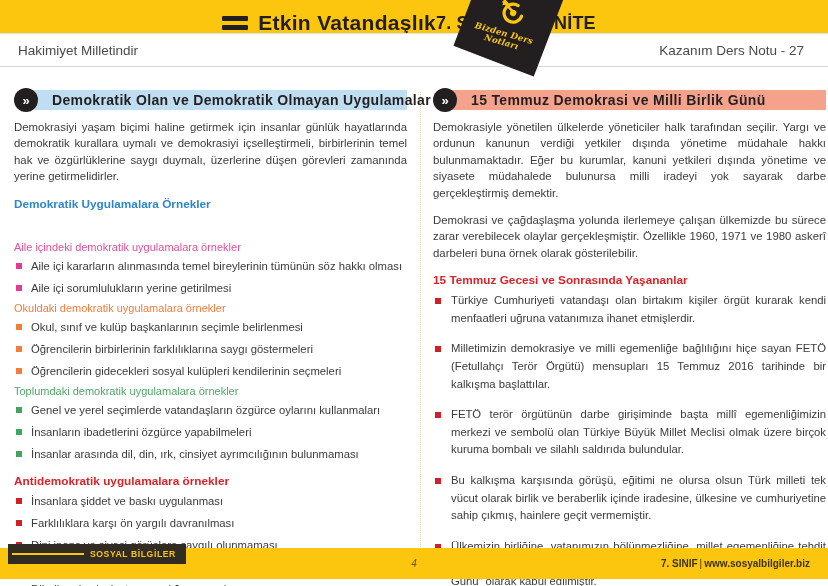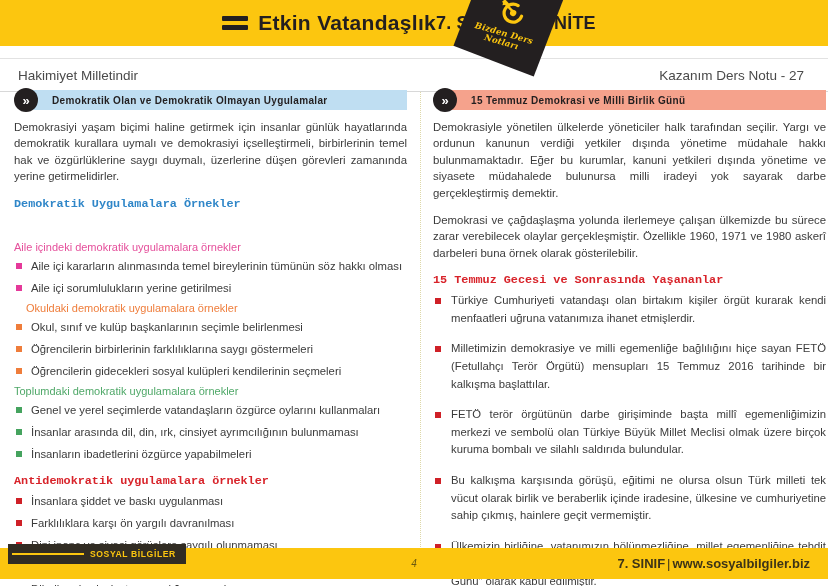--- a/index.html
+++ b/index.html
@@ -68,21 +68,21 @@
     font-size: 18px;
     font-weight: bold;
     color: #231f20;
     letter-spacing: 0.2px;
     white-space: nowrap;
   }
 
   
   .subheader {
     position: absolute;
-    top: 58px; left: 0;
+    top: 33px; left: 0;
     width: 828px;
     height: 34px;
     background: #ffffff;
     border-top: 1px solid #e2e2e2;
     border-bottom: 1px solid #d8d8d8;
     display: flex;
     align-items: center;
     justify-content: space-between;
     padding: 0 24px 0 18px;
   }
@@ -178,52 +178,51 @@
     justify-content: center;
     font-size: 13px;
     font-weight: bold;
     flex: 0 0 24px;
     line-height: 1;
   }
   .sec-title {
     position: relative;
     z-index: 3;
     margin-left: 14px;
-    font-size: 10px;
+    font-size: 14px;
     font-weight: bold;
     color: #231f20;
     letter-spacing: 0.35px;
     white-space: nowrap;
   }
 
   
   p.body {
     font-size: 11.4px;
     line-height: 16.4px;
     color: #3b3b3b;
     text-align: justify;
     margin-bottom: 11px;
   }
 
   
   h3.grp {
     font-size: 11.8px;
     font-weight: bold;
     margin: 12px 0 5px 0;
-    font-family: Liberation Mono, monospace;
   }
   h3.grp.blue   { color: #2f86c8; }
   h3.grp.red    { color: #d8232a; }
   h4.sub {
     font-size: 11px;
     font-weight: normal;
     margin: 6px 0 5px 0;
   }
   h4.sub.pink   { color: #e54f9b; margin-top: 30px; }
-  h4.sub.orange { color: #ef7d3b; margin-left: 12px; }
+  h4.sub.orange { color: #ef7d3b; }
   h4.sub.green  { color: #4fa868; }
 
   
   ul.blist { list-style: none; }
   ul.blist li {
     position: relative;
     padding-left: 17px;
     font-size: 11.3px;
     line-height: 16px;
     color: #3b3b3b;
@@ -310,21 +309,21 @@
     position: absolute;
     left: 0; right: 0;
     text-align: center;
     font-size: 10px;
     color: #6c5a10;
     font-style: italic;
   }
   .footer-right {
     position: absolute;
     right: 18px;
-    font-size: 13px;
+    font-size: 10px;
     color: #3d3417;
     font-weight: bold;
     white-space: nowrap;
   }
   .footer-right .sep { font-weight: normal; padding: 0 2px; }
 </style>
 </head>
 <body>
 
 <div id="page">
@@ -385,22 +384,22 @@
       <h4 class="sub orange">Okuldaki demokratik uygulamalara örnekler</h4>
       <ul class="blist orange">
         <li>Okul, sınıf ve kulüp başkanlarının seçimle belirlenmesi</li>
         <li>Öğrencilerin birbirlerinin farklılıklarına saygı göstermeleri</li>
         <li>Öğrencilerin gidecekleri sosyal kulüpleri kendilerinin seçmeleri</li>
       </ul>
 
       <h4 class="sub green">Toplumdaki demokratik uygulamalara örnekler</h4>
       <ul class="blist green">
         <li>Genel ve yerel seçimlerde vatandaşların özgürce oylarını kullanmaları</li>
+        <li>İnsanların ibadetlerini özgürce yapabilmeleri</li>
         <li>İnsanlar arasında dil, din, ırk, cinsiyet ayrımcılığının bulunmaması</li>
-        <li>İnsanların ibadetlerini özgürce yapabilmeleri</li>
       </ul>
 
       <h3 class="grp red">Antidemokratik uygulamalara örnekler</h3>
       <ul class="blist red">
         <li>İnsanlara şiddet ve baskı uygulanması</li>
         <li>Farklılıklara karşı ön yargılı davranılması</li>
         <li>Dini inanç ve siyasi görüşlere saygılı olunmaması</li>
         <li>Düşünce özgürlüğünün kısıtlanması</li>
         <li>Dil, din, ırk, cinsiyet ayrımcılığının yapılması</li>
 

